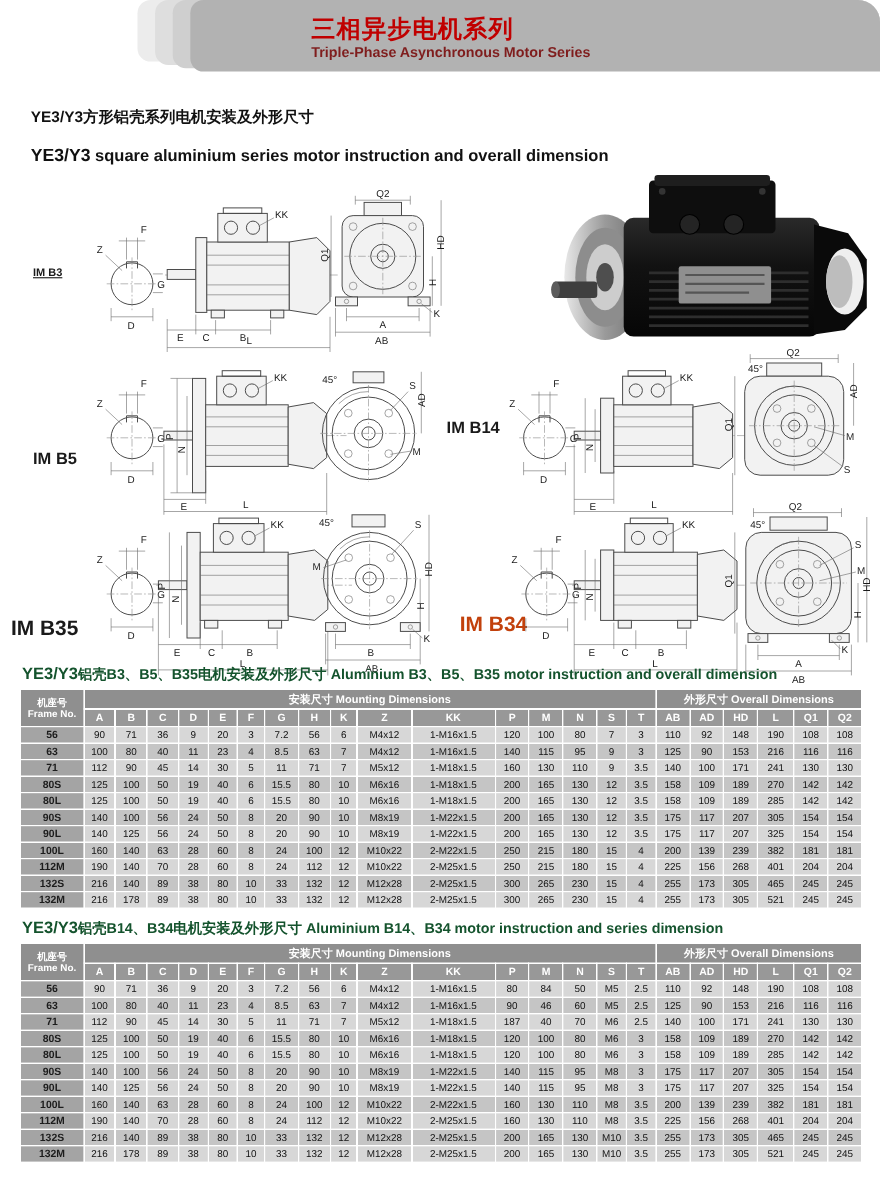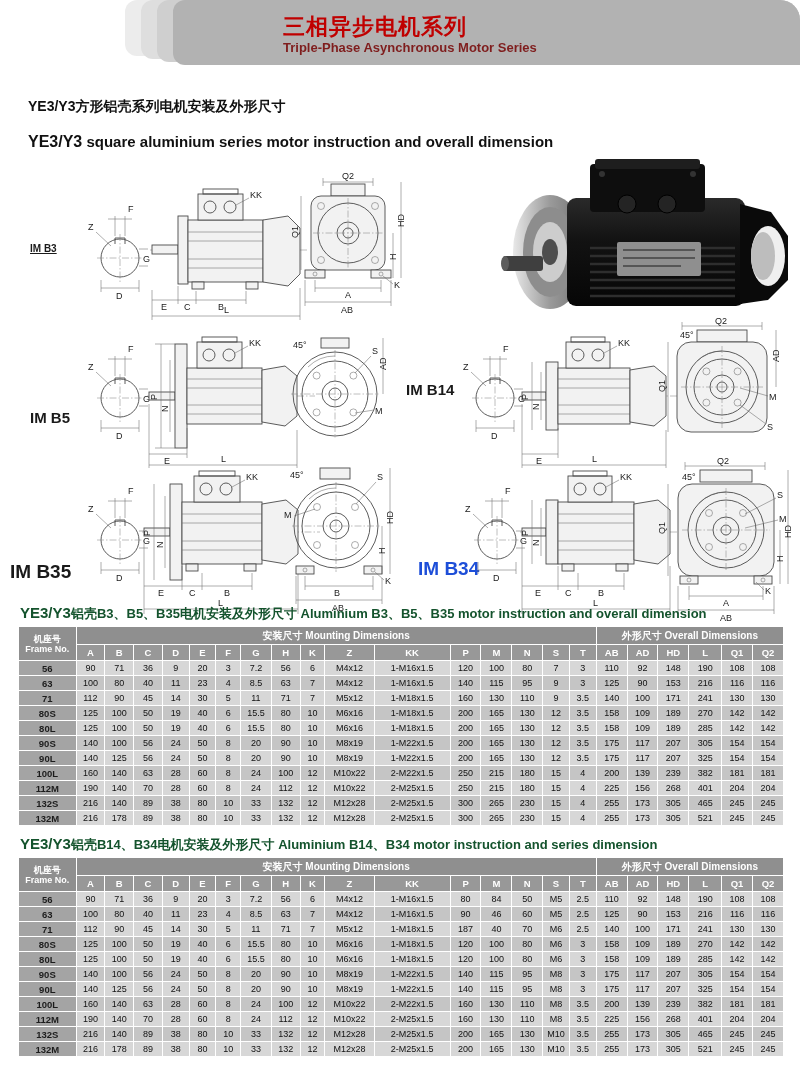--- a/index.html
+++ b/index.html
@@ -19,21 +19,21 @@
   .sec .l1{font-size:14px;font-weight:bold;}
   .sec .l2{font-size:15px;font-weight:bold;margin-top:17px;}
   .sec .l2 .pfx{font-size:16px;}
 
   
   .mount{position:absolute;font-weight:bold;color:#1a1a1a;}
   .m-b3{left:30px;top:243px;font-size:10px;text-decoration:underline;}
   .m-b5{left:30px;top:383px;font-size:15px;margin-top:26px;}
   .m-b14{left:406px;top:381px;font-size:15px;}
   .m-b35{left:10px;top:561px;font-size:19px;}
-  .m-b34{left:418px;top:558px;font-size:19px;color:#1d4ed8;}
+  .m-b34{left:418px;top:558px;font-size:19px;color:#c2410c;}
 
   svg{position:absolute;overflow:visible;}
   .tl{stroke:#4a4a4a;stroke-width:0.9;fill:none;}
   .tf{stroke:#4a4a4a;stroke-width:0.9;fill:#f2f2f2;}
   .thin{stroke:#6a6a6a;stroke-width:0.55;fill:none;}
   .cl{stroke:#8a8a8a;stroke-width:0.55;stroke-dasharray:7 2 1.5 2;fill:none;}
   text.dl{font-size:9px;fill:#1a1a1a;font-family:"Liberation Sans",sans-serif;}
 
   
   .tbl-title{position:absolute;left:20px;font-size:13px;font-weight:bold;color:#14532d;}

